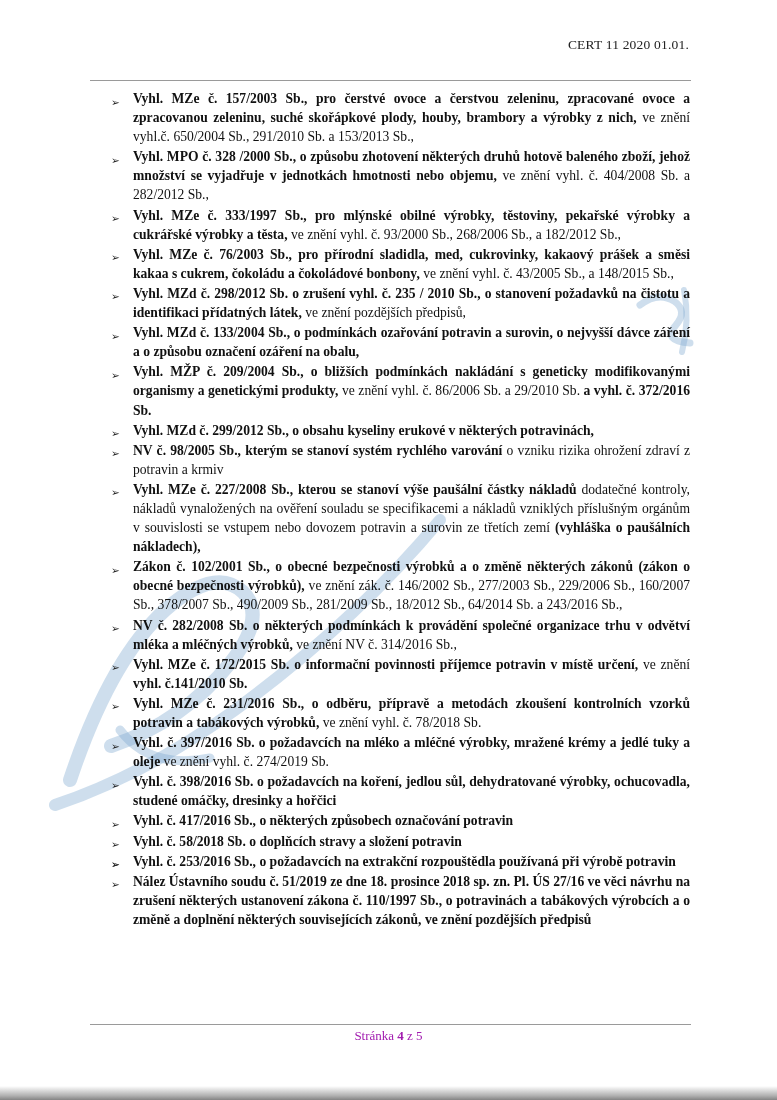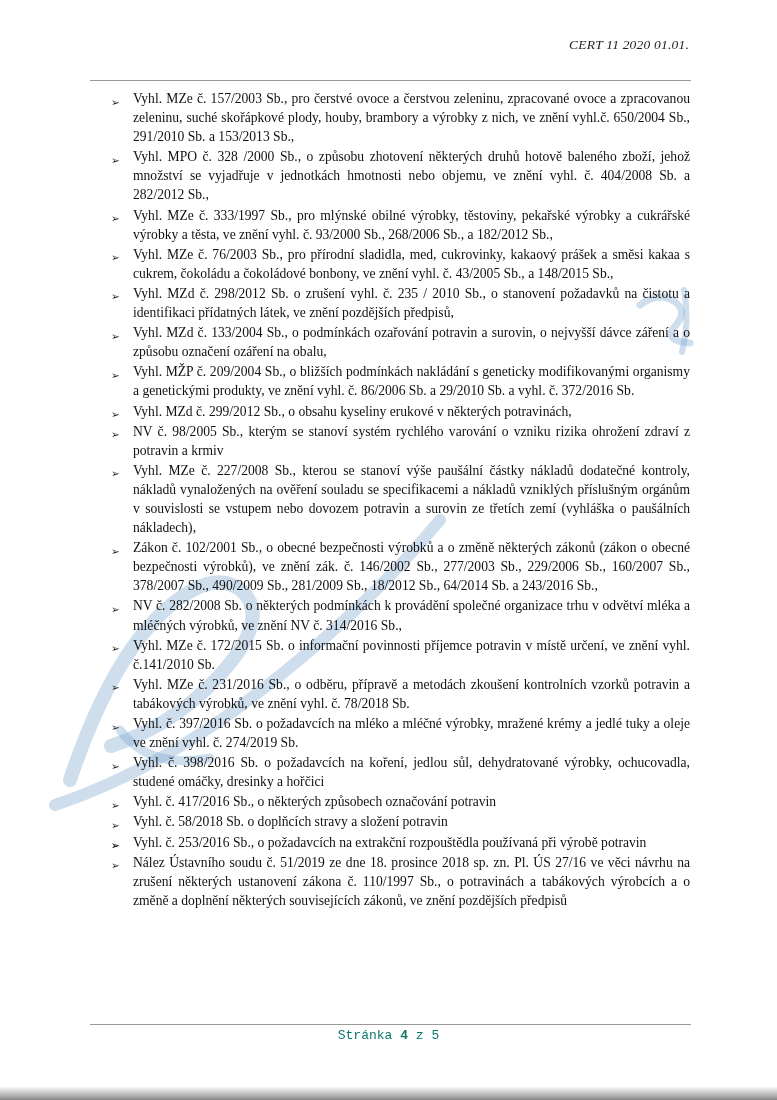--- a/index.html
+++ b/index.html
@@ -8,21 +8,21 @@
     width:777px; height:1100px;
     background:#ffffff;
     font-family:"Liberation Serif","DejaVu Serif",serif;
     position:relative; overflow:hidden;
     color:#1a1a1a;
   }
   .page { position:absolute; inset:0; }
 
   .header-title {
     position:absolute; top:37px; right:88px;
-    font-style:italic; font-size:13.5px; letter-spacing:.2px;
+    font-size:13.5px; letter-spacing:.2px;
     color:#222;
   }
   .header-rule {
     position:absolute; top:80px; left:90px; right:86px;
     border-top:1px solid #9a9a9a; height:0;
   }
 
   .content {
     position:absolute; top:89px; left:92px; width:598px;
   }
@@ -33,30 +33,30 @@
     font-size:13.6px;
     line-height:19.1px;
     margin-bottom:1px;
     color:#111;
   }
   .bullet {
     position:absolute; left:19px; top:3.5px;
     font-family:"DejaVu Sans",sans-serif;
     font-size:10.5px; color:#222;
   }
-  .b { font-weight:normal; }
+  .b { font-weight:bold; }
   .r { font-weight:normal; }
 
   .footer-rule {
     position:absolute; left:90px; right:86px; top:1024px;
     border-top:1px solid #9a9a9a; height:0;
   }
   .footer {
     position:absolute; top:1028px; left:0; width:100%;
-    text-align:center; font-size:13px; color:#0f766e;font-family:Liberation Mono, monospace;
+    text-align:center; font-size:13px; color:#a21caf;
   }
   .footer .b { font-weight:bold; }
 
   .watermark {
     position:absolute; left:0; top:260px;
     pointer-events:none;
   }
 
   .scan-shadow {
     position:absolute; left:0; right:0; bottom:0; height:14px;

